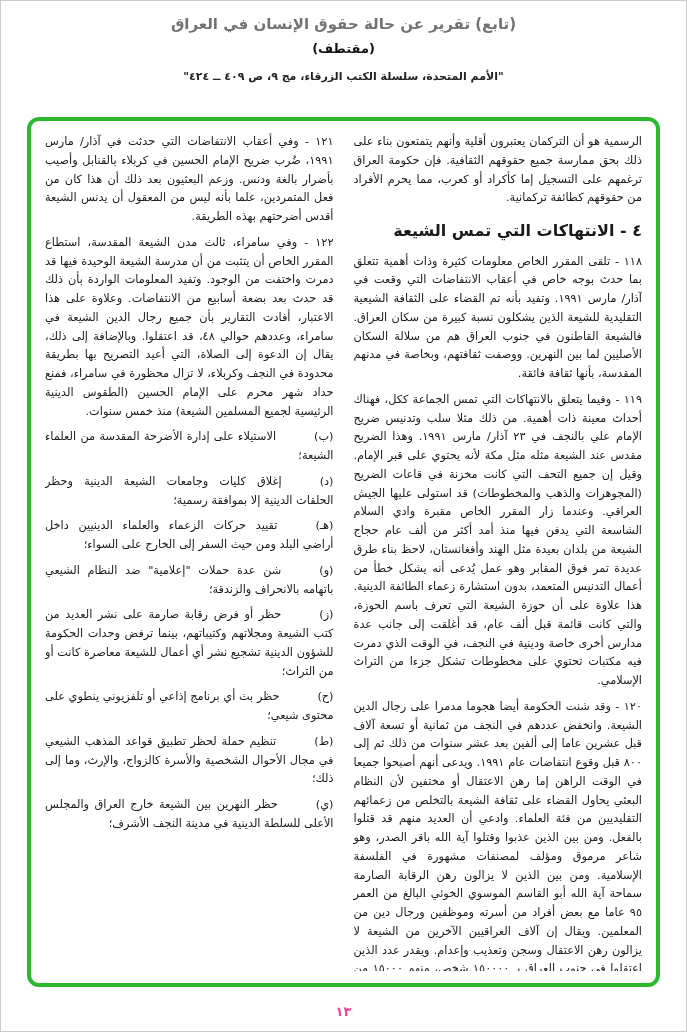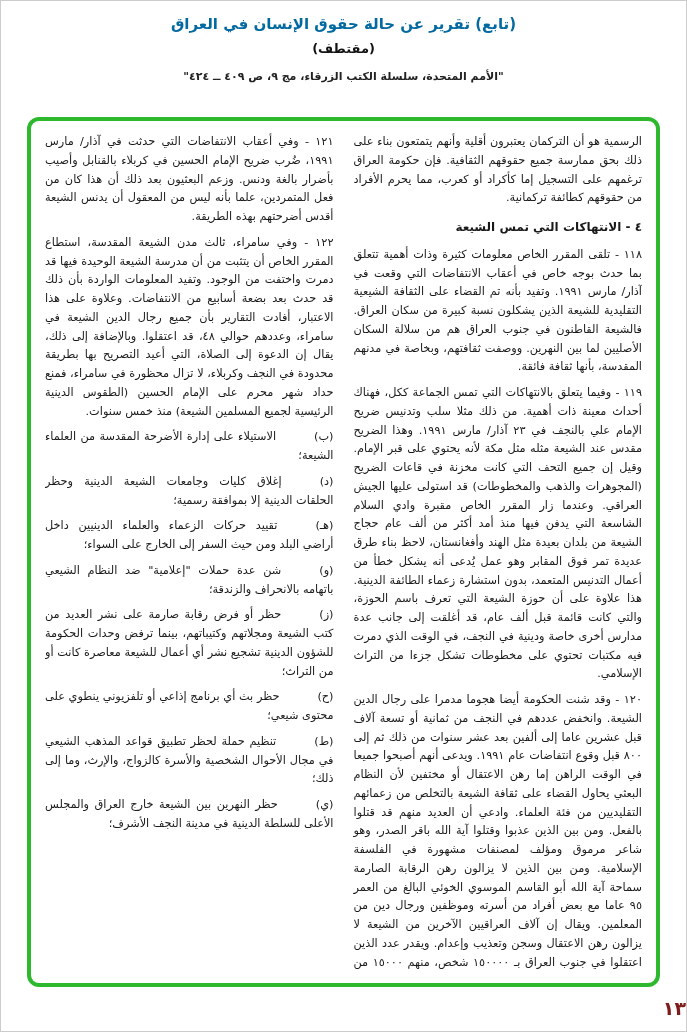--- a/index.html
+++ b/index.html
@@ -8,21 +8,21 @@
     width:687px;height:1032px;
     margin:0 auto;
     background:#ffffff;
     border:1px solid #cccccc;
     box-sizing:border-box;
     font-family:"DejaVu Sans", sans-serif;
     direction:rtl;
     overflow:hidden;
   }
   header{ text-align:center; padding-top:14px; }
-  .doc-title{ font-size:15px; font-weight:bold; color:#0369a1; margin-bottom:8px; }
+  .doc-title{ font-size:15px; font-weight:bold; color:#737373; margin-bottom:8px; }
   .doc-subtitle{ font-size:13px; font-weight:bold; color:#111; margin-bottom:14px; }
   .doc-citation{ font-size:11px; font-weight:bold; color:#222; margin-bottom:6px; }
   .green-box{
     position:absolute;
     left:26px; right:26px;
     top:116px; bottom:44px;
     border:4px solid #2eb82e;
     border-radius:12px;
     box-sizing:border-box;
     padding:12px 14px;
@@ -35,27 +35,28 @@
     overflow:hidden;
   }
   .col{
     flex:1 1 0;
     font-size:11.3px;
     line-height:1.66;
     color:#1a1a1a;
     text-align:justify;
   }
   .col p{ margin:0 0 7px 0; }
-  .heading{ font-weight:bold; font-size:12px; margin:10px 0 8px 0 !important; }
+  .heading{ font-weight:bold; font-size:16px; margin:10px 0 8px 0 !important; }
   .item .marker{ display:inline-block; margin-left:4px; }
   .item .gap{ display:inline-block; width:34px; }
   .page-number{
     position:absolute;
     bottom:12px; left:0; right:0;
-    font-size:19px; font-weight:bold; color:#7f1d1d;
+    text-align:center;
+    font-size:13px; font-weight:bold; color:#ec4899;
   }
 </style>
 </head>
 <body>
 
 <div class="page">
 
   <header>
     <div class="doc-title">(تابع) تقرير عن حالة حقوق الإنسان في العراق</div>
     <div class="doc-subtitle">(مقتطف)</div>

